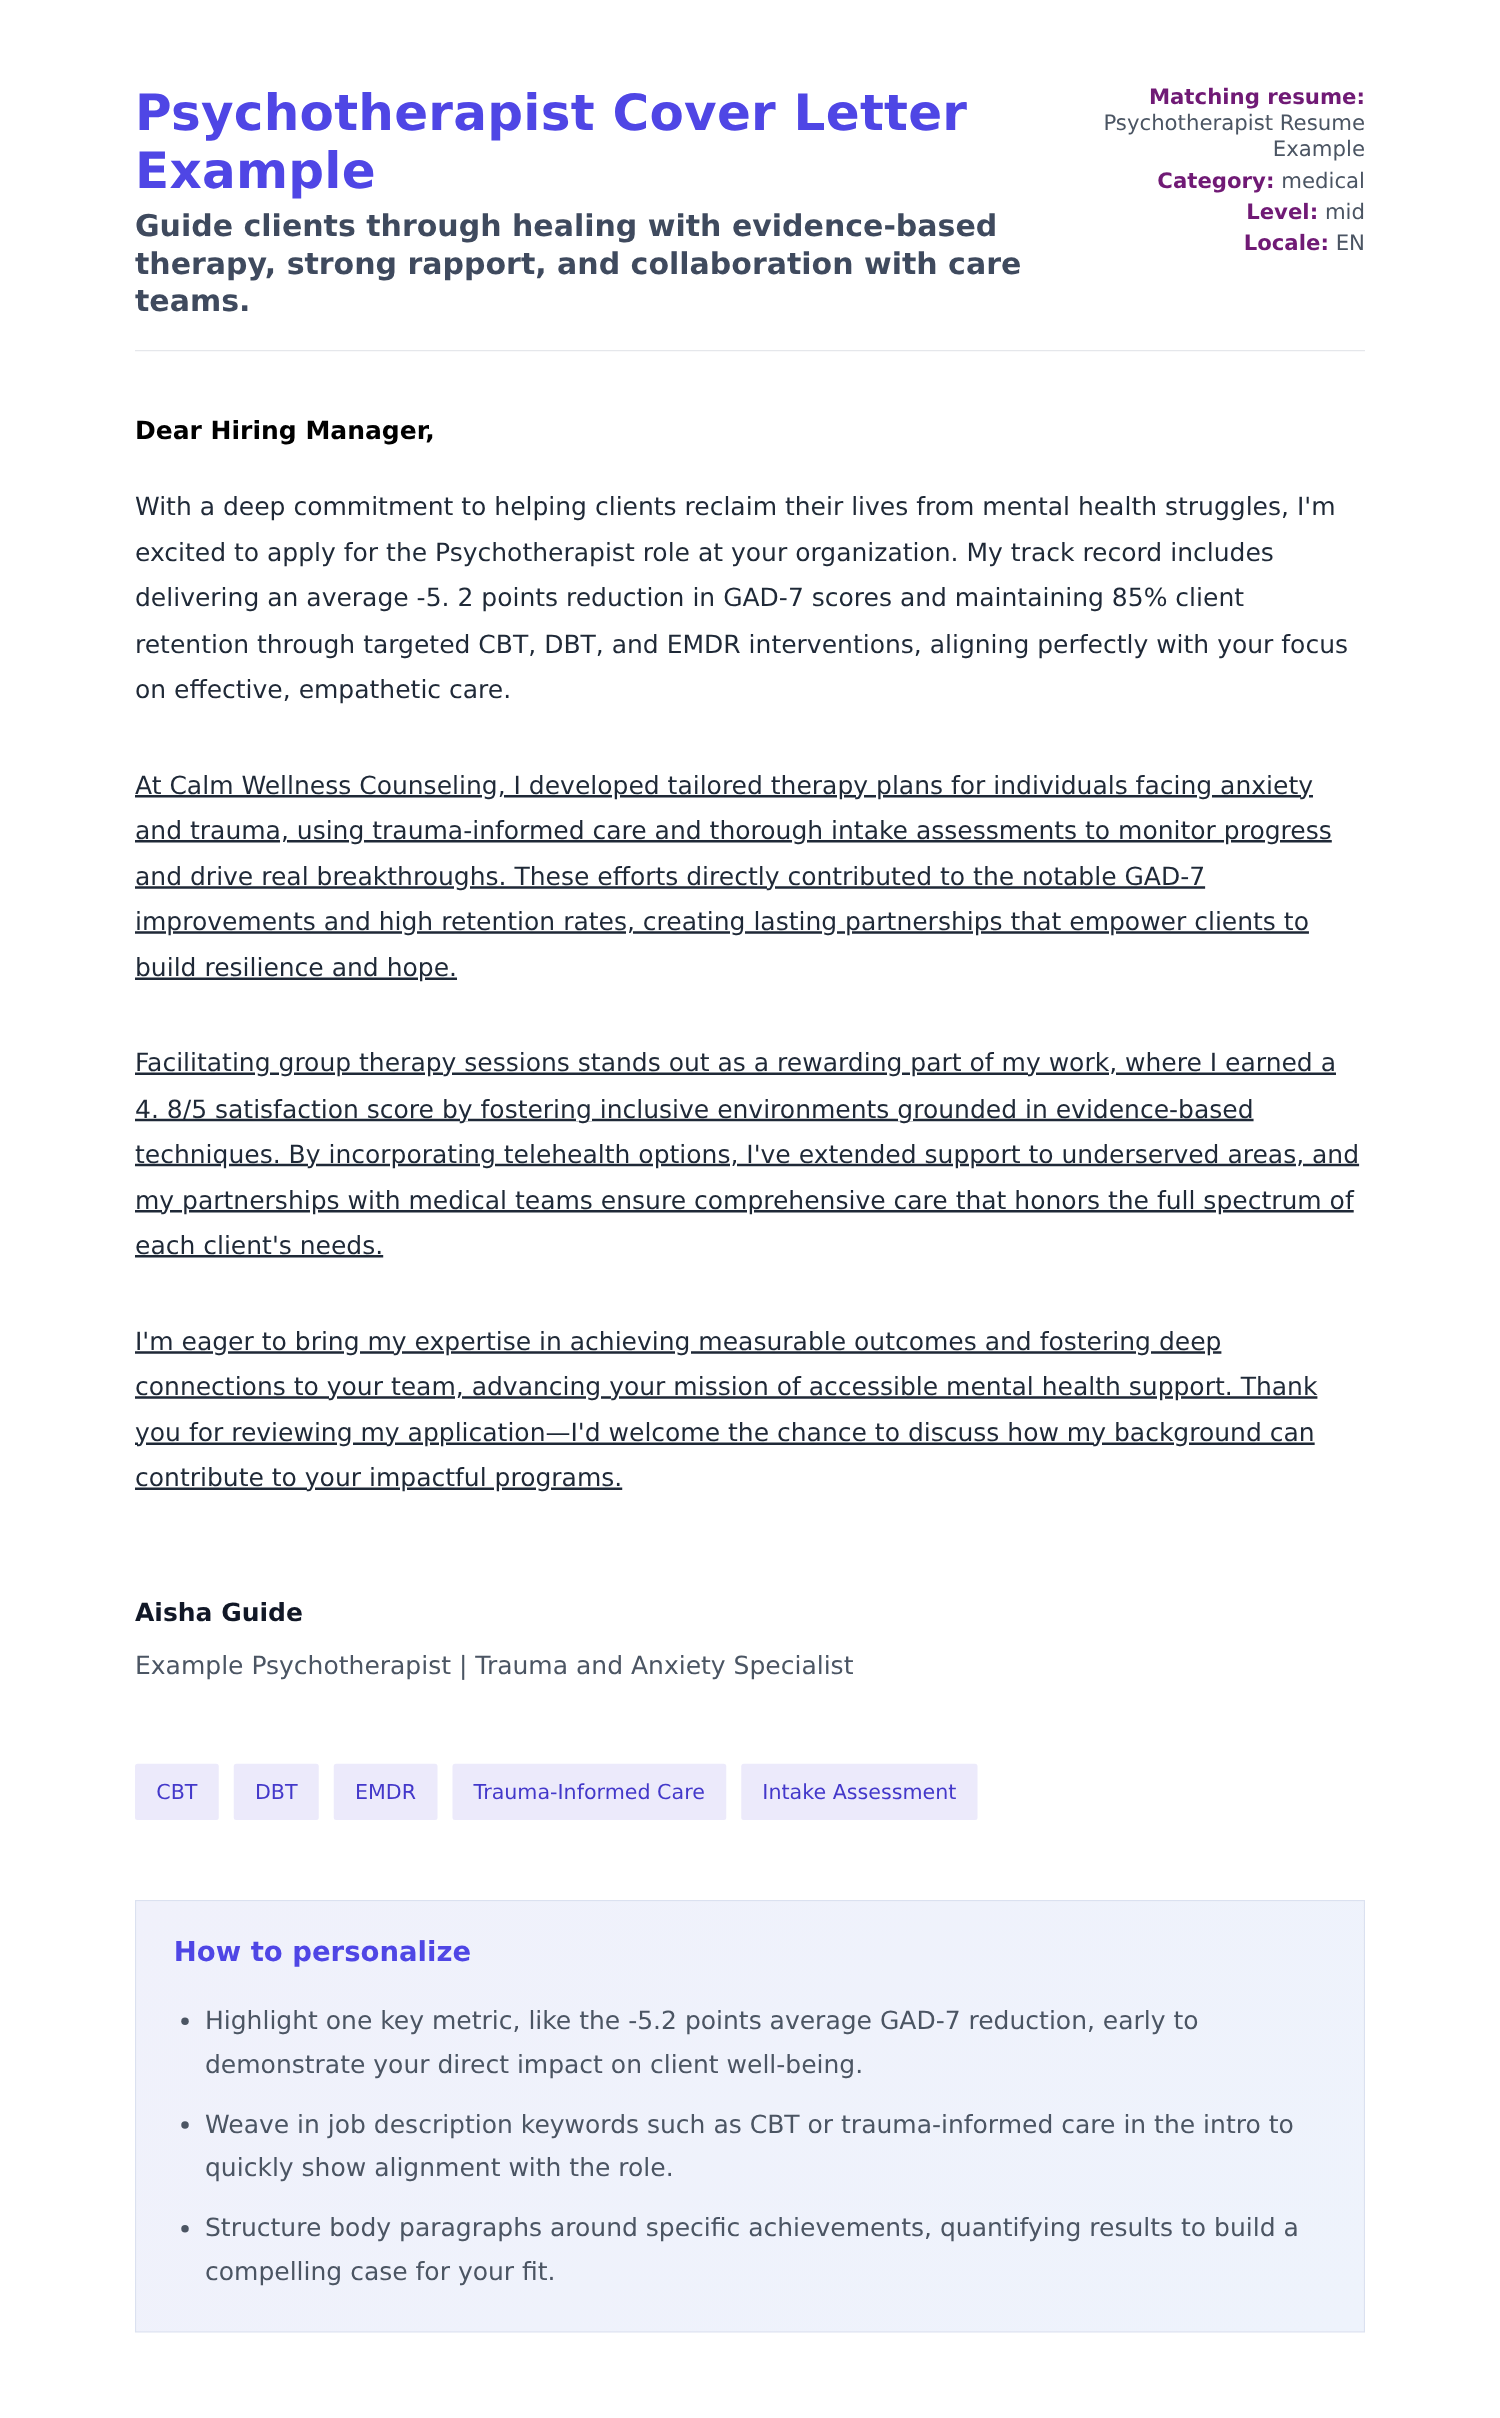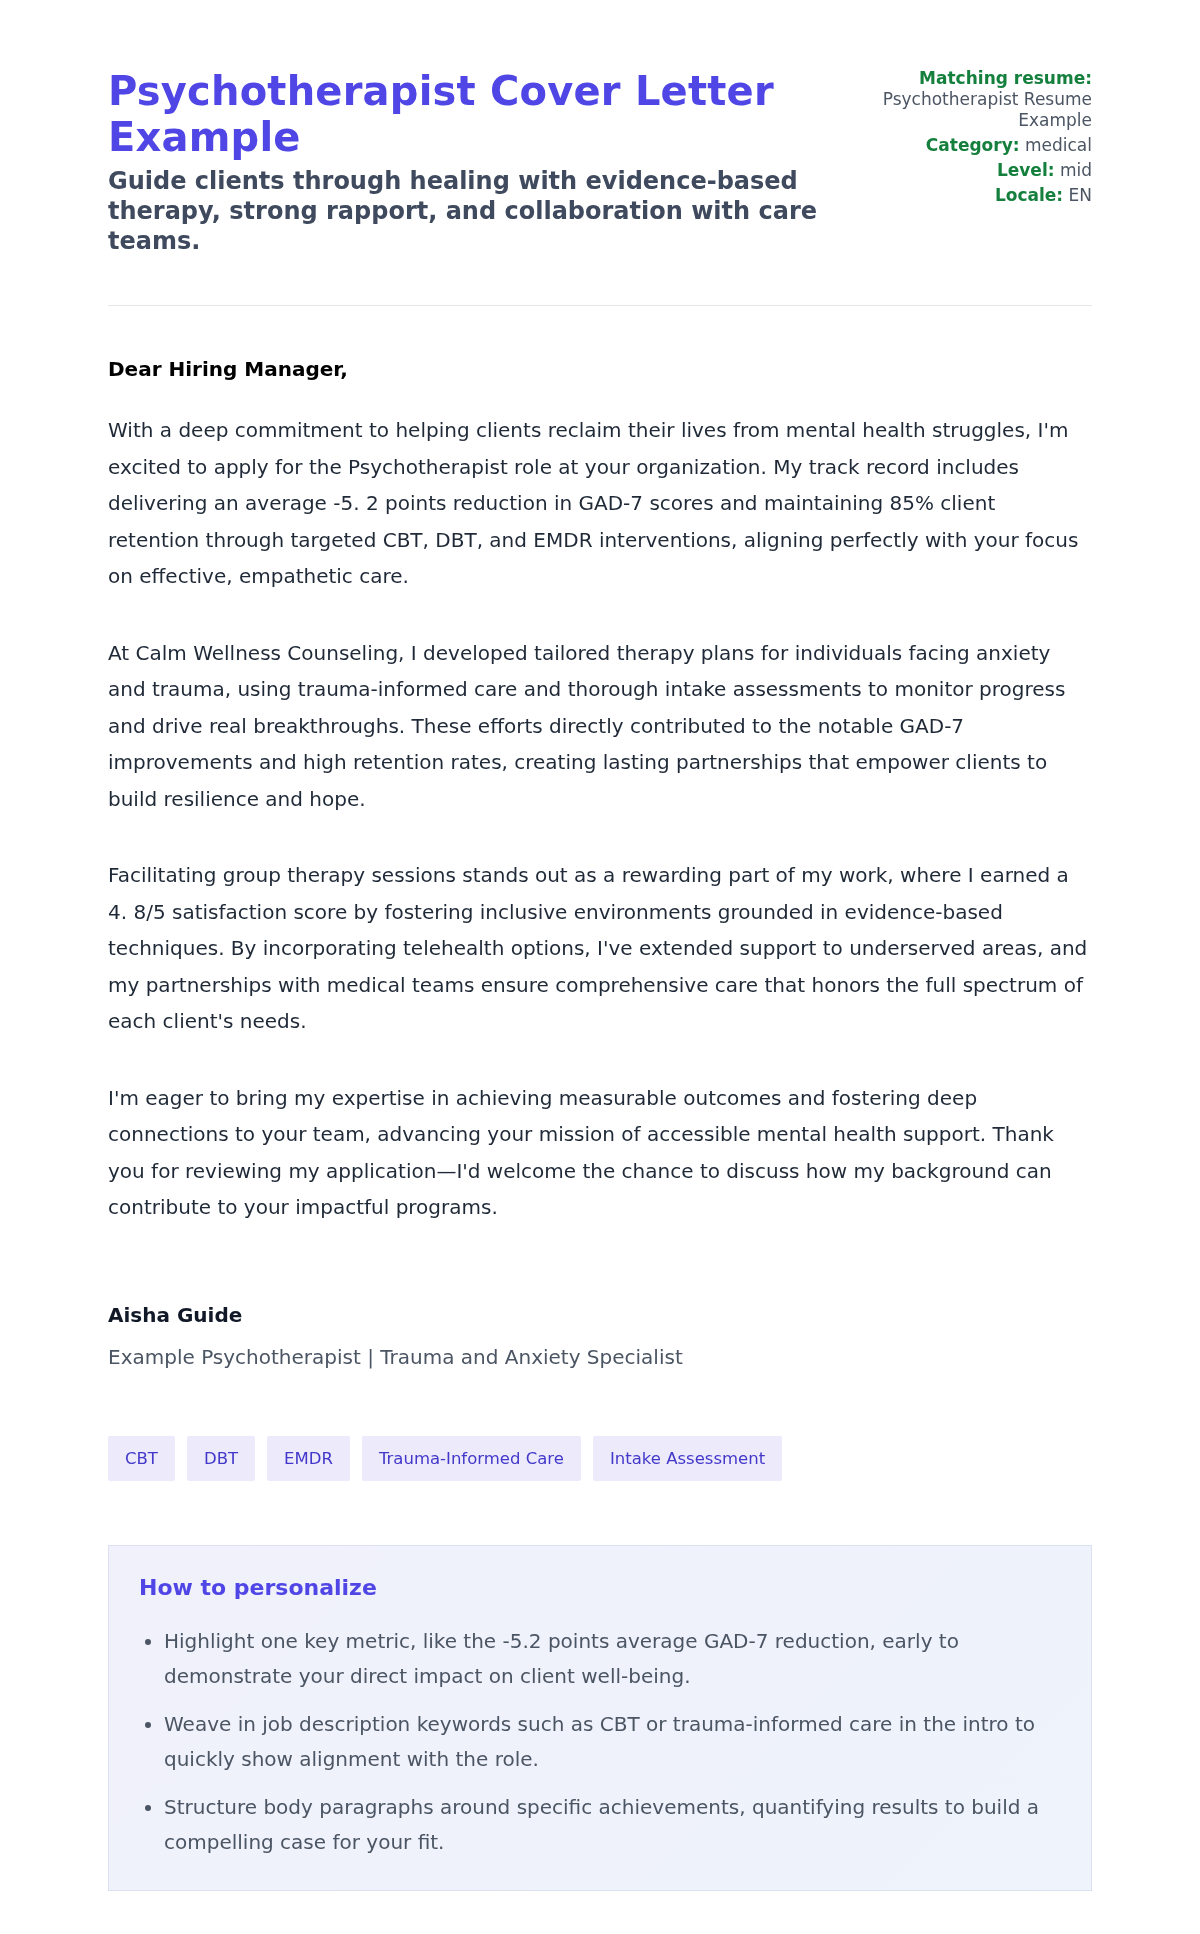--- a/index.html
+++ b/index.html
@@ -1,32 +1,32 @@
 <!DOCTYPE html>
 <html><head>
   <meta charset="utf-8">
   <style>
     * { box-sizing: border-box; margin: 0; padding: 0; }
     html, body { width: 1200px; background: #ffffff; }
     body { font-family: "DejaVu Sans", sans-serif; color: #1f2937; }
     .page { position: relative; width: 1200px; min-height: 1934px; padding: 68px 108px 40px 108px; }
 
-    .header { display: flex; justify-content: space-between; align-items: flex-start; padding-bottom: 49px; border-bottom: 1px solid #e5e7eb; }
+    .header { display: flex; justify-content: space-between; align-items: flex-start; padding-bottom: 24px; border-bottom: 1px solid #e5e7eb; }
     .header-left { width: 760px; }
     .title { font-size: 40px; line-height: 46px; font-weight: bold; color: #4f46e5; letter-spacing: 0.2px; }
     .subtitle { font-size: 24px; line-height: 30px; font-weight: bold; color: #3f4a5e; margin-top: 6px; }
     .meta { text-align: right; font-size: 17px; line-height: 21px; color: #4b5563; width: 230px; margin-top: 0; }
     .meta .row { margin-bottom: 4px; }
     .meta .row.resume { margin-bottom: 4px; }
-    .meta b { color: #15803d; font-weight: bold; }
+    .meta b { color: #701a75; font-weight: bold; }
 
     .salutation { margin-top: 50px; font-size: 20px; font-weight: bold; color: #000000; line-height: 26px; }
 
     .body-p { margin-top: 30px; font-size: 20px; line-height: 36.5px; color: #1f2937; }
-    .body-p + .body-p { margin-top: 40px; }
+    .body-p + .body-p { margin-top: 40px; text-decoration: underline; }
 
     .signature { margin-top: 76px; }
     .sig-name { font-size: 20px; font-weight: bold; color: #111827; line-height: 26px; }
     .sig-title { margin-top: 16px; font-size: 20px; color: #4b5563; line-height: 26px; }
 
     .tags { display: flex; gap: 12px; margin-top: 66px; }
     .tag { background: #eceafb; color: #4338ca; font-size: 16.5px; padding: 0 17px; height: 45px; line-height: 45px; border-radius: 2px; }
 
     .tips { margin-top: 64px; border: 1px solid #dbe1f0; background: linear-gradient(135deg, #f0f1fb 0%, #eef3fc 100%); padding: 28px 30px 30px 30px; }
     .tips-title { font-size: 22px; font-weight: bold; color: #4f46e5; line-height: 28px; }

